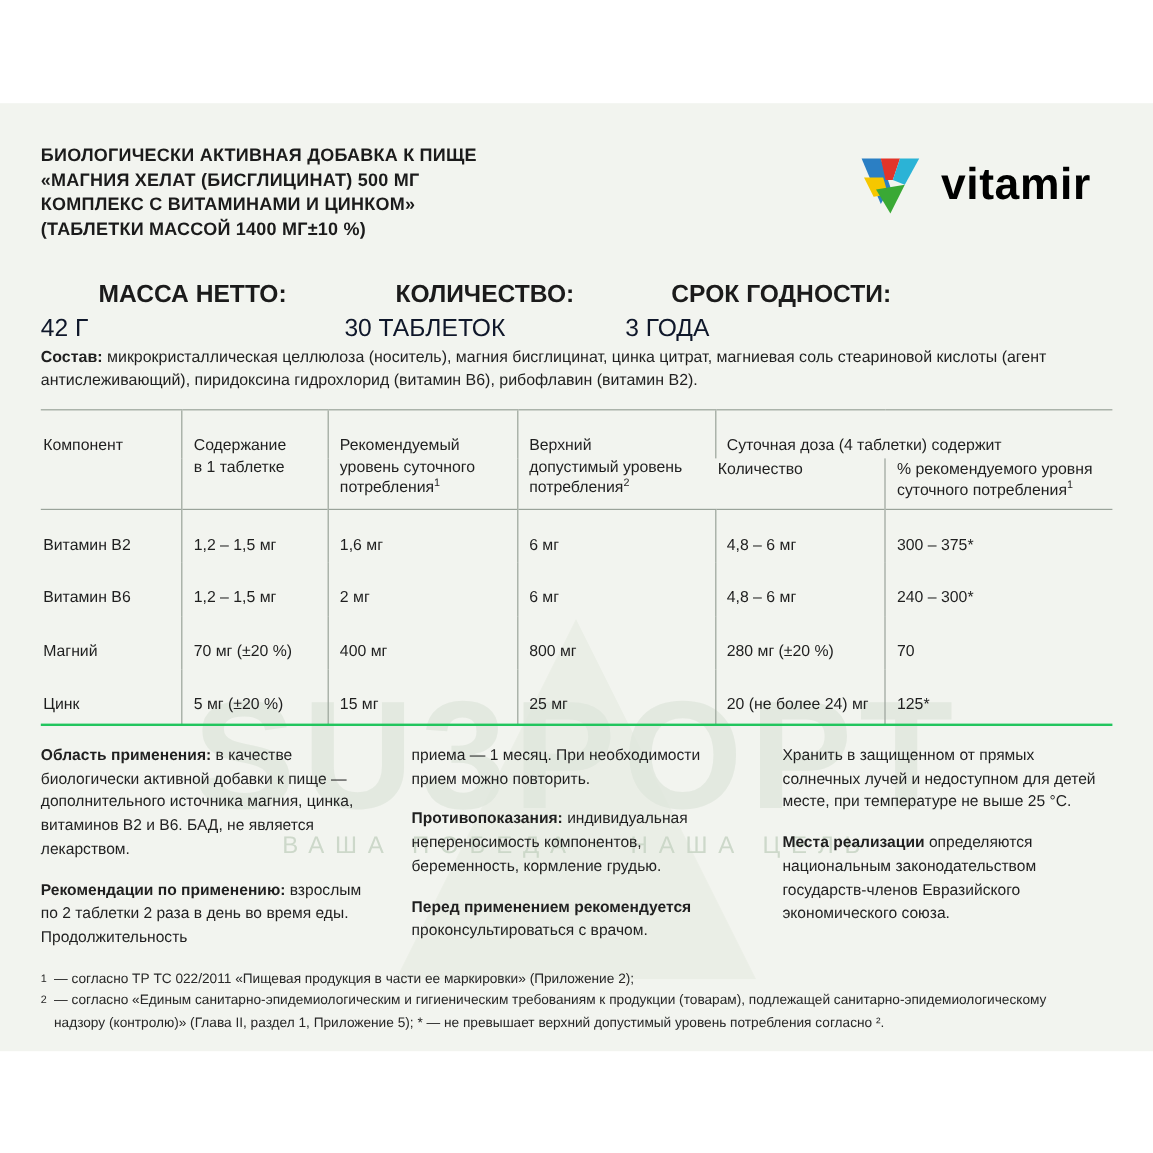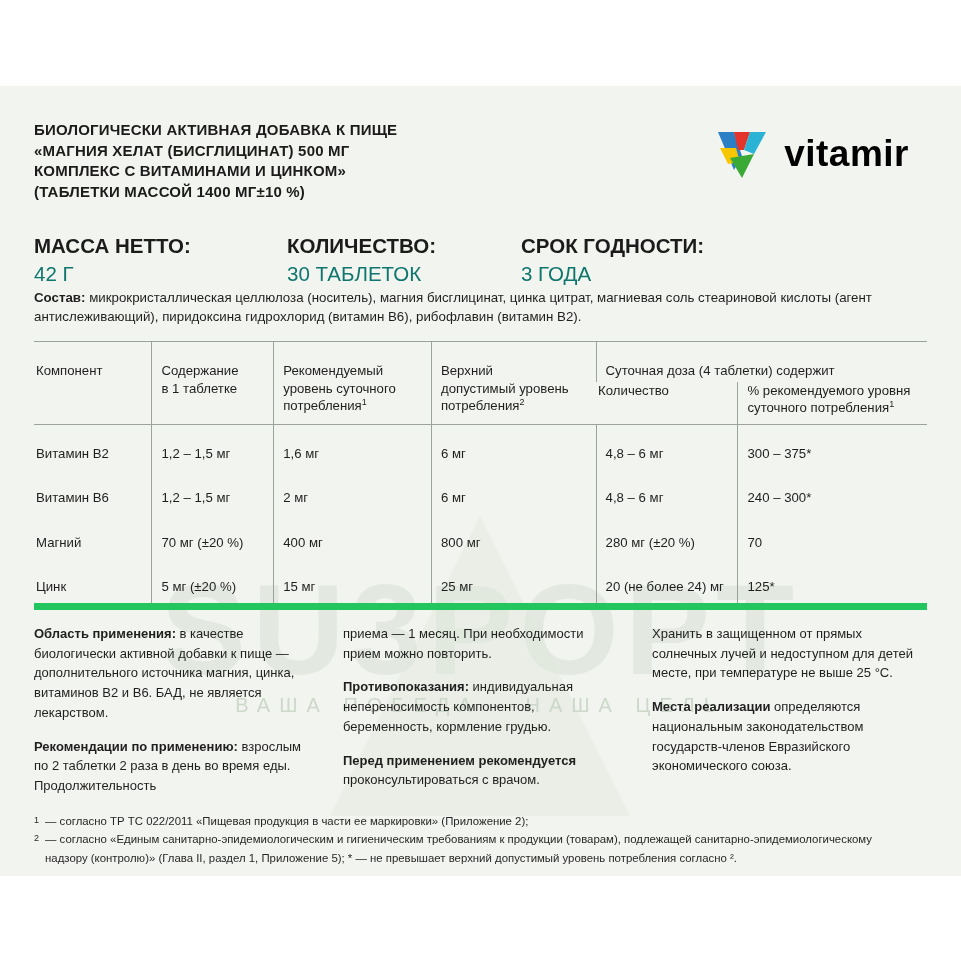--- a/index.html
+++ b/index.html
@@ -111,22 +111,22 @@
     margin-top: 30px;
     font-size: 20.5px;
     line-height: 1.35;
   }
   .kv {
     flex: 0 0 auto;
   }
   .kv-1 { width: 253px; }
   .kv-2 { width: 234px; }
   .kv-3 { width: 260px; }
-  .kv-label { font-weight: 600; color: #1b1b1b; }
-  .kv-value { font-weight: 400; color: #0f766e; }
+  .kv-label { font-weight: 600; color: #1b1b1b; text-align: center; }
+  .kv-value { font-weight: 400; color: #0f172a; }
 
   
   .composition {
     font-size: 13.3px;
     line-height: 1.5;
     color: #1f1f1f;
     max-width: 890px;
   }
   .composition b { font-weight: 700; }
 
@@ -153,21 +153,21 @@
     padding-left: 2px;
   }
   table.nutrient thead tr.top th {
     border-bottom: none;
     padding-bottom: 2px;
   }
   table.nutrient thead tr.sub th {
     padding-top: 0;
   }
   .hline-top  { border-top: 1px solid #9aa39a; }
-  .hline-bot  { border-bottom: 7px solid #22c55e; }
+  .hline-bot  { border-bottom: 2px solid #22c55e; }
   sup { font-size: 9px; vertical-align: super; }
 
   .col-a { width: 120px; }
   .col-b { width: 112px; }
   .col-c { width: 152px; }
   .col-d { width: 166px; }
   .col-e { width: 150px; }
   .col-f { width: 193px; }
 
   

